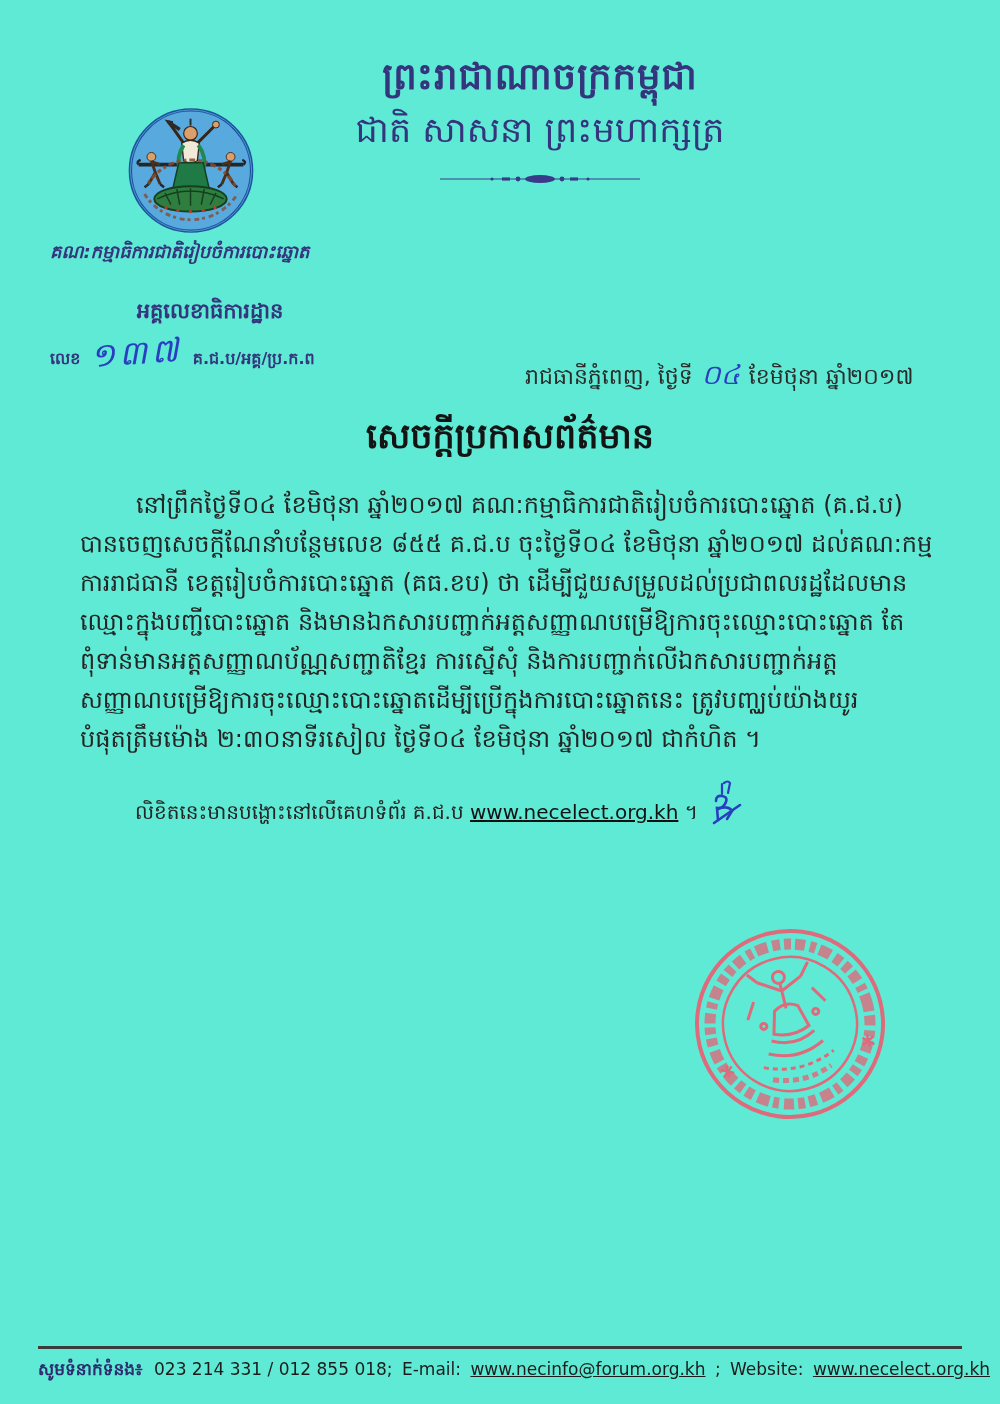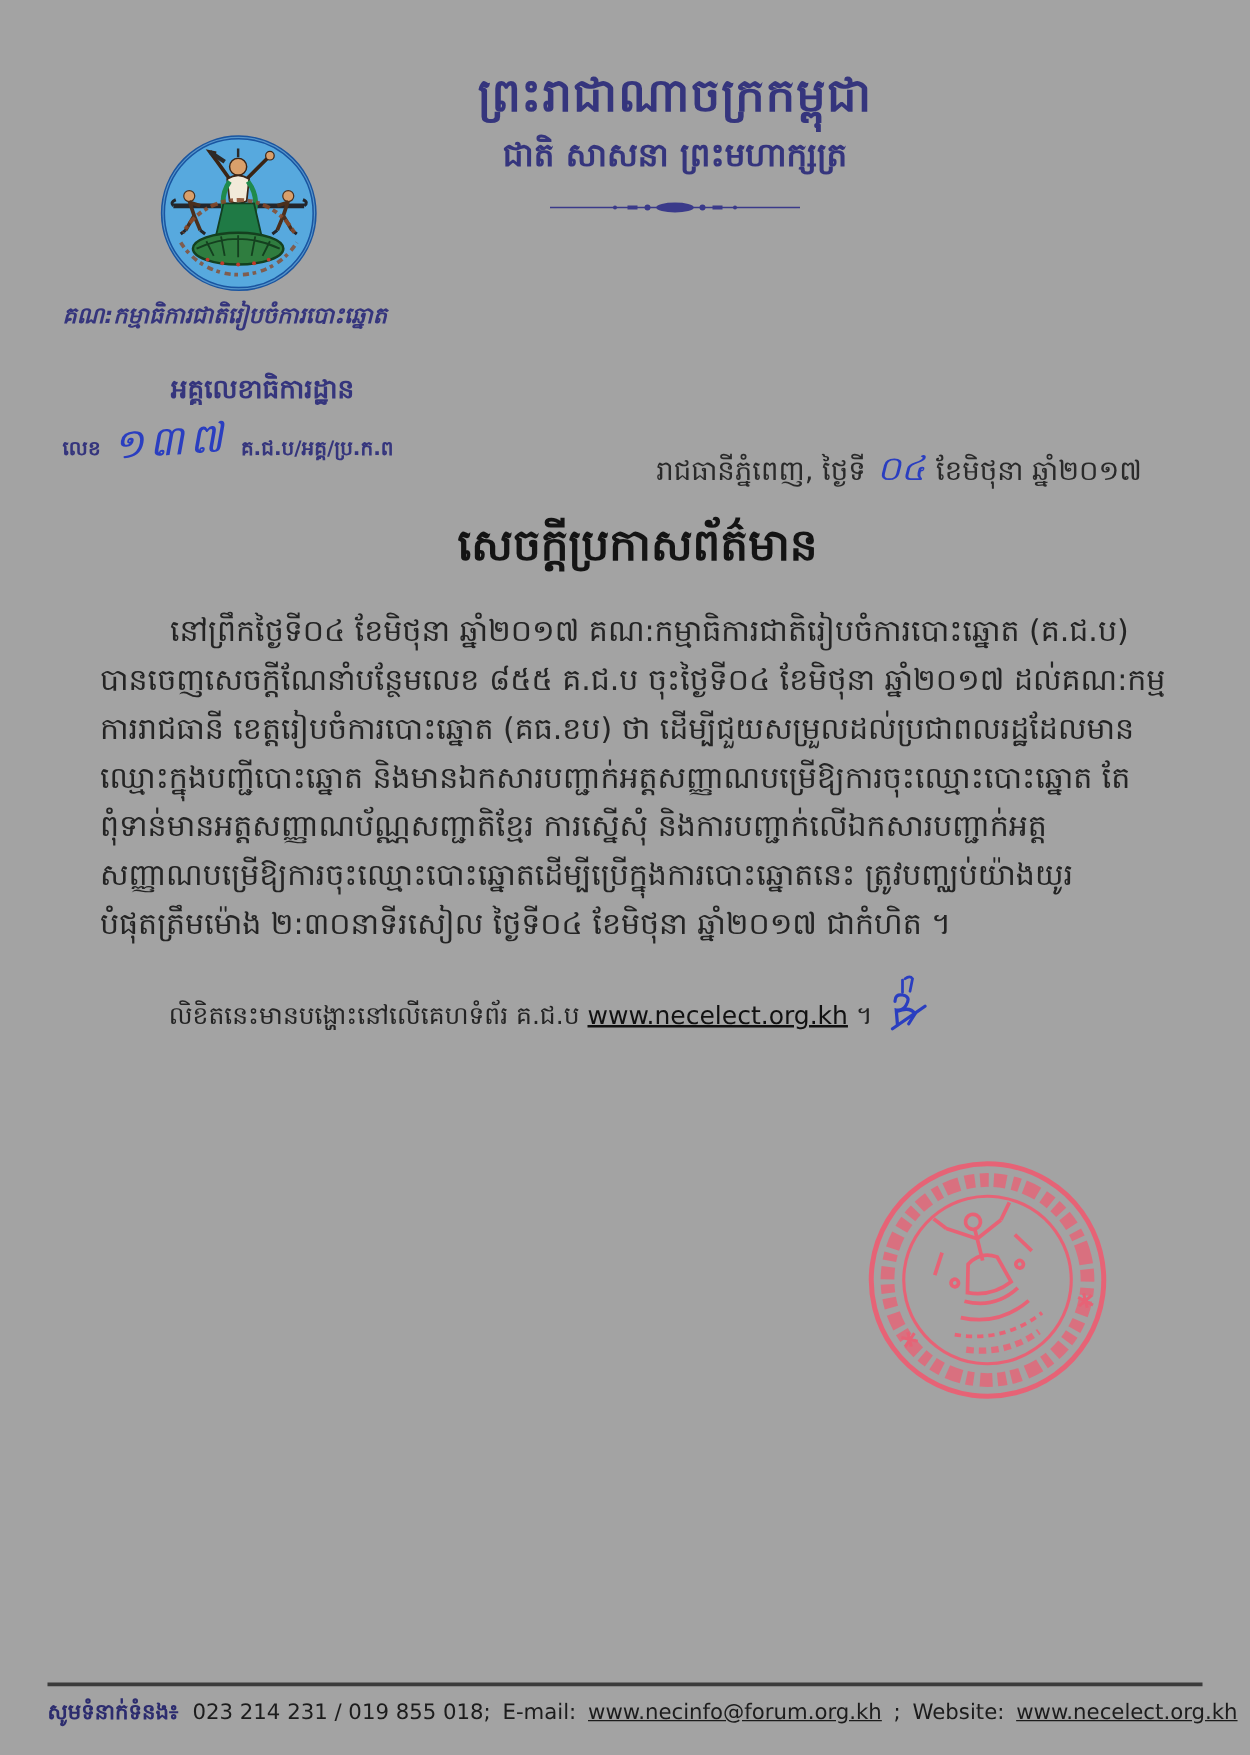--- a/index.html
+++ b/index.html
@@ -1,25 +1,25 @@
 <!DOCTYPE html>
 <html><head>
 <meta charset="utf-8">
 <style>
   html,body{margin:0;padding:0;background:#e9e9e9;}
   .page{
     position:relative;width:1000px;height:1404px;margin:0 auto;
-    background:#a3a3a3;overflow:hidden;
+    background:#5eead4;overflow:hidden;
     font-family:"DejaVu Sans",sans-serif;color:#242424;
   }
   
   .logo{position:absolute;left:124px;top:106px;width:134px;height:132px;}
   .header-block{position:absolute;left:330px;top:54px;width:420px;text-align:center;}
   .kingdom{font-size:37px;font-weight:bold;color:#35357d;letter-spacing:1px;line-height:1.25;}
-  .motto{font-size:26px;font-weight:bold;color:#35357d;margin-top:8px;}
+  .motto{font-size:35px;font-weight:normal;color:#35357d;margin-top:8px;}
   .divider{margin-top:12px;}
   .org-block{position:absolute;left:50px;top:240px;width:320px;}
   .committee{font-size:18px;font-weight:bold;color:#35357d;white-space:nowrap;font-style:italic;}
   .secretariat{font-size:21px;font-weight:bold;color:#35357d;text-align:center;margin-top:30px;}
   .number-row{margin-top:8px;display:flex;align-items:baseline;gap:10px;white-space:nowrap;}
   .number-label,.number-ref{font-size:16px;font-weight:bold;color:#35357d;}
   .number-value{font-size:33px;color:#2a3ec0;transform:rotate(-4deg);letter-spacing:4px;
     font-style:italic;line-height:1;}
   
   .dateline{position:absolute;left:525px;top:358px;white-space:nowrap;font-size:22px;color:#2a2a2a;}
@@ -170,21 +170,21 @@
           <circle cx="128" cy="94" r="3"></circle>
           <path d="M70,70 l-10,16 M130,70 l10,16"></path>
         </g>
         <path d="M70,150 q30,12 60,0" stroke-width="5" stroke-dasharray="6 4" opacity=".85"></path>
       </g>
     </svg>
   </div>
 
   <div class="footer">
     <span class="kh">សូមទំនាក់ទំនង៖</span>
-    <span>023 214 231 / 019 855 018;</span>
+    <span>023 214 331 / 012 855 018;</span>
     <span>E-mail:</span>
     <span class="underline">www.necinfo@forum.org.kh</span>
     <span>;</span>
     <span>Website:</span>
     <span class="underline">www.necelect.org.kh</span>
   </div>
 
 </div>
 
 </body></html>

